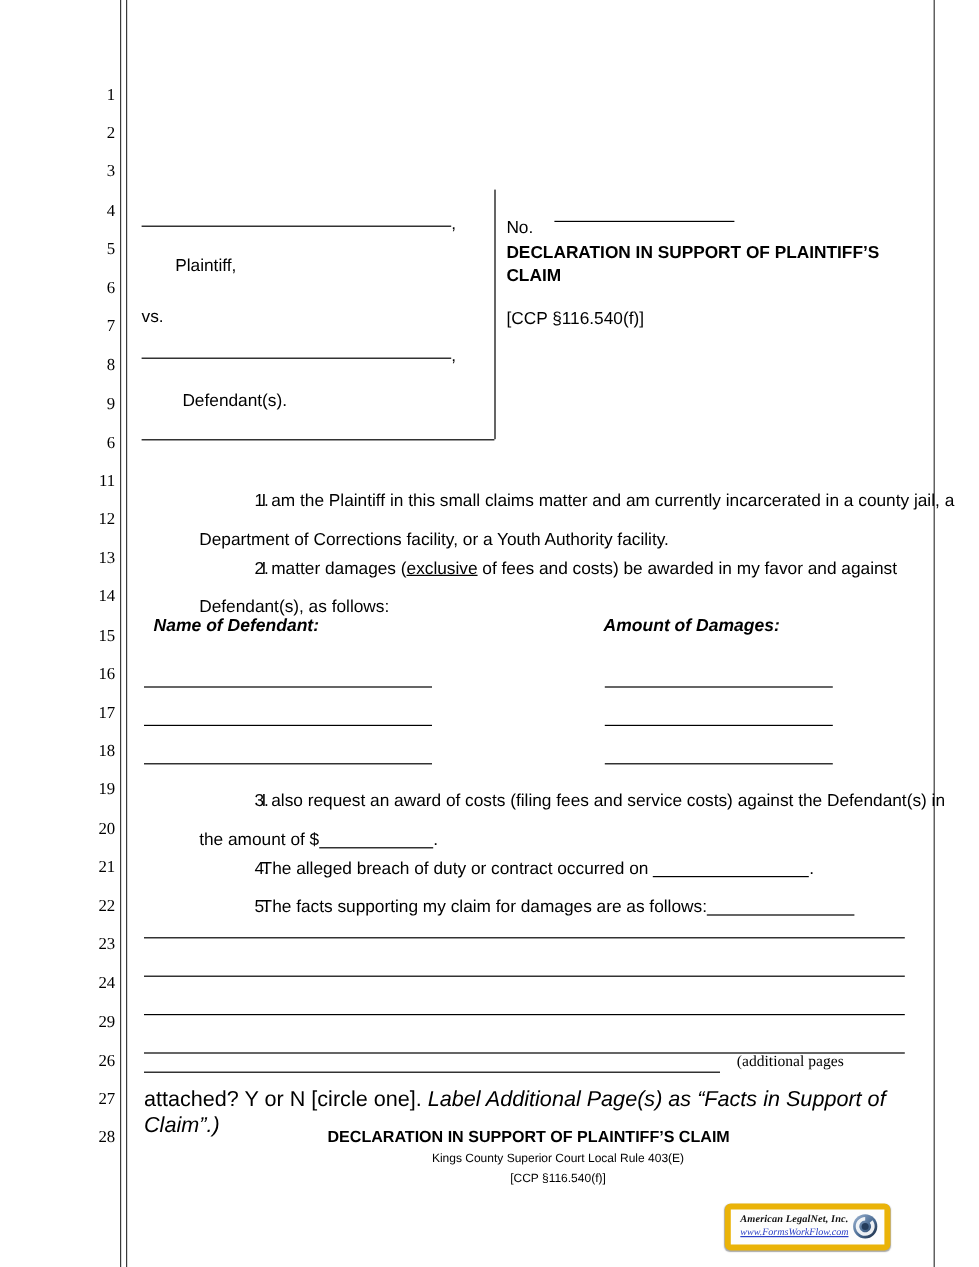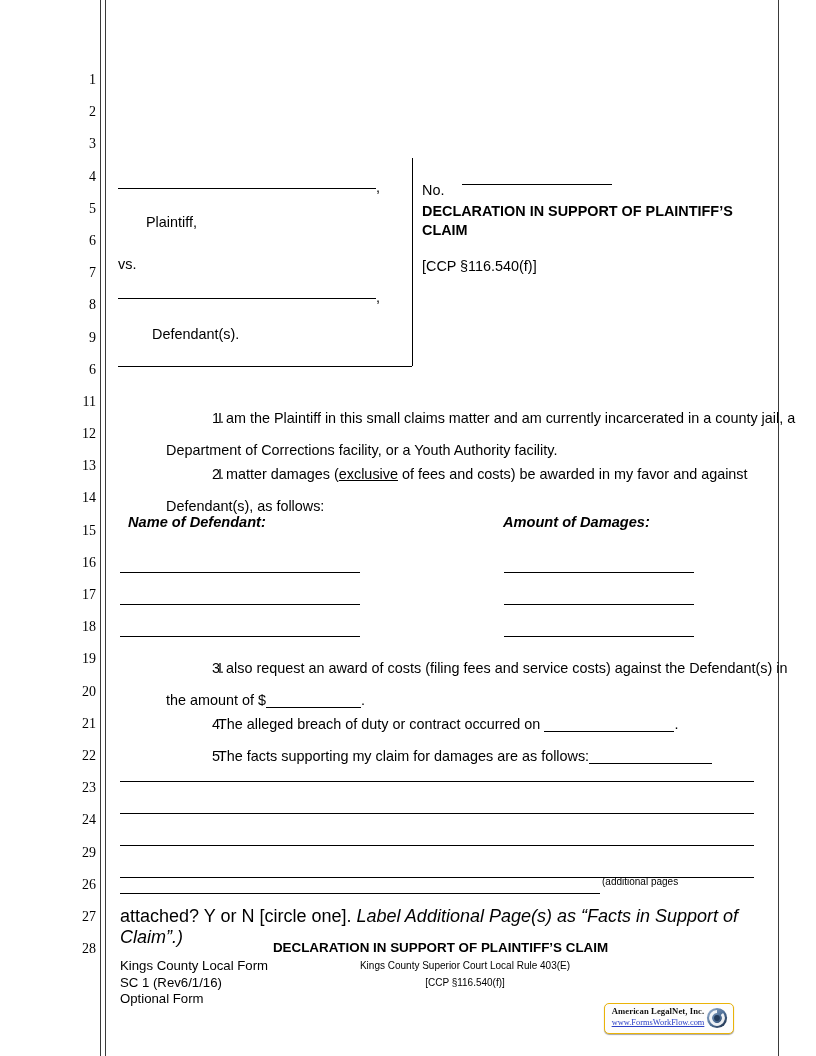--- a/index.html
+++ b/index.html
@@ -157,21 +157,21 @@
   #rule-facts { width: 123px; }
 
   
   .facts-rule { position: absolute; left: 2px; width: 634px; border-bottom: 1px solid #000; height: 0; }
   #fr1 { top: 781px; }
   #fr2 { top: 813px; }
   #fr3 { top: 845px; }
   #fr4 { top: 877px; }
   #fr5 { top: 893px; left: 2px; width: 480px; }
 
-  #facts-addl { position: absolute; left: 484px; top: 876px; font-size: 10px; }
+  #facts-addl { position: absolute; left: 496px; top: 876px; font-size: 13px; font-family: Liberation Serif, serif; }
   #facts-attached { position: absolute; left: 2px; top: 906px; width: 645px; font-size: 18px; }
   .ital { font-style: italic; }
 
   
   #footer-title {
     position: absolute;
     left: 0; top: 940px; width: 645px;
     text-align: center;
     font-weight: bold;
     font-size: 13.4px;
@@ -191,25 +191,26 @@
     width: 330px;
   }
 
   
   #legalnet-badge {
     position: absolute;
     left: 486px;
     top: 1003px;
     width: 128px;
     height: 29px;
-    border: 1px solid #eab308;
+    border: 5px solid #eab308;
     border-radius: 5px;
     background: #fdfdfd;
     box-shadow: 0 1px 1px rgba(0,0,0,0.35);
     overflow: hidden;
+    font-style: italic;
   }
   #legalnet-text {
     position: absolute;
     left: 5px;
     top: 2px;
     width: 96px;
     text-align: center;
     font-family: "Liberation Serif", serif;
   }
   #legalnet-company {
@@ -336,25 +337,20 @@
 
     <div id="facts-addl">(additional pages</div>
 
     <div id="facts-attached">
       <span>attached? Y or N [circle one].</span>
       <span class="ital">Label Additional Page(s) as “Facts in Support of Claim”.)</span>
     </div>
 
     <div id="footer-title">DECLARATION IN SUPPORT OF PLAINTIFF’S CLAIM</div>
 
-    <div id="footer-left">
-      <div>Kings County Local Form</div>
-      <div>SC 1 (Rev6/1/16)</div>
-      <div>Optional Form</div>
-    </div>
 
     <div id="footer-mid">
       <div>Kings County Superior Court Local Rule 403(E)</div>
       <div>[CCP §116.540(f)]</div>
     </div>
 
     <div id="legalnet-badge">
       <div id="legalnet-text">
         <div id="legalnet-company">American LegalNet, Inc.</div>
         <div id="legalnet-url" style="color: rgb(43, 63, 198);">www.FormsWorkFlow.com</div>

